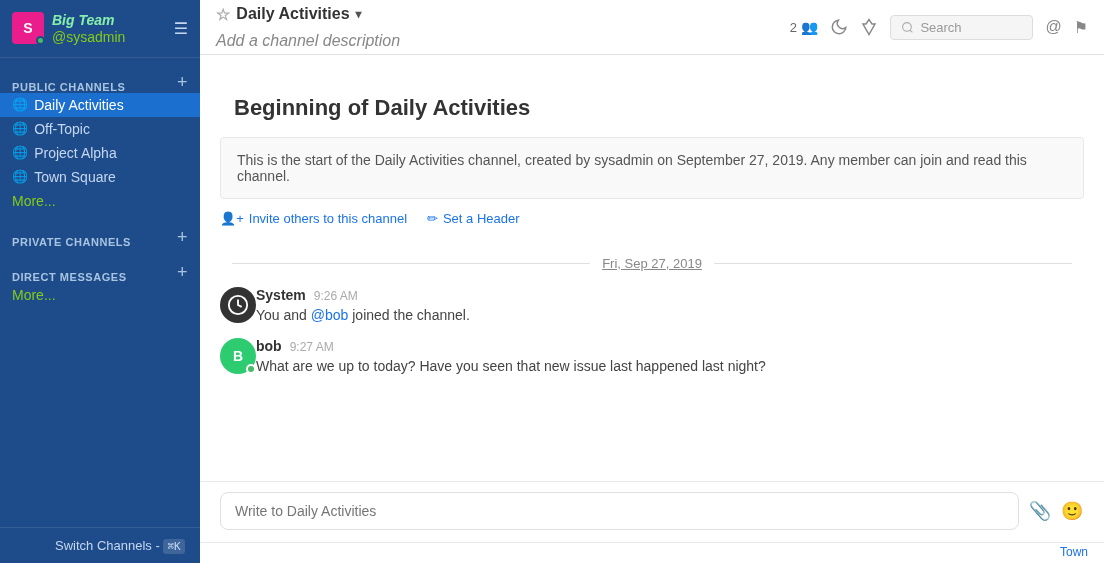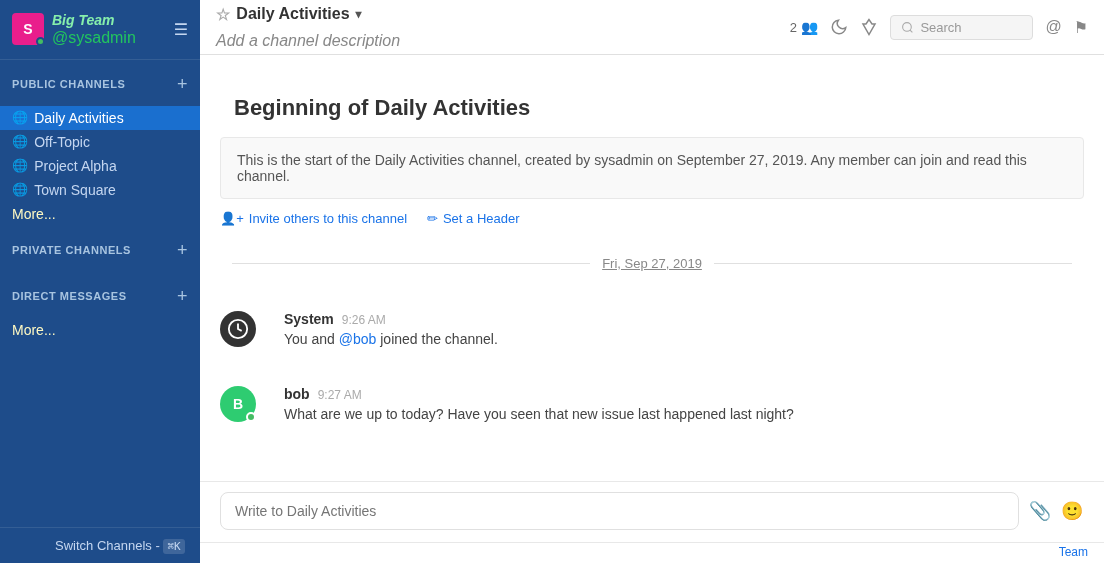--- a/index.html
+++ b/index.html
@@ -46,28 +46,28 @@
       height: 9px;
       background: #44bc63;
       border-radius: 50%;
       border: 2px solid #1e4c8a;
       position: absolute;
       bottom: -1px;
       right: -1px;
     }
     .team-text { display: flex; flex-direction: column; }
     .team-name { color: #86efac; font-weight: 700; font-size: 14px; line-height: 1.2; font-style: italic; }
-    .team-username { color: #22c55e; font-size: 16px; }
+    .team-username { color: #84cc16; font-size: 14px; }
     .hamburger-icon { color: #c4d6f0; cursor: pointer; font-size: 16px; }
 
     .sidebar-section-header {
       display: flex;
-      align-items: center;
+      align-items: flex-end;
       justify-content: space-between;
-      padding: 14px 12px 11px 12px;
+      padding: 14px 12px 0 12px;
       font-size: 11px;
       font-weight: 700;
       letter-spacing: 0.05em;
       color: #a8c4e0;
       text-transform: uppercase;
     }
     .add-icon { color: #a8c4e0; cursor: pointer; font-size: 18px; font-weight: 300; }
 
     .channel-item {
       display: flex;
@@ -78,21 +78,21 @@
       font-size: 14px;
       color: #c4d6f0;
       border-radius: 0;
     }
     .channel-item.active { background: #1a6fcf; color: #fff; }
     .globe-icon { font-size: 13px; opacity: 0.8; }
 
     .more-link {
       padding: 4px 12px;
       font-size: 14px;
-      color: #fef9c3;
+      color: #84cc16;
       cursor: pointer;
     }
 
     .sidebar-bottom {
       margin-top: auto;
       border-top: 1px solid rgba(255,255,255,0.1);
       padding: 10px 12px;
     }
     .switch-channels {
       font-size: 13px;
@@ -214,23 +214,22 @@
     .date-divider::before, .date-divider::after {
       content: '';
       flex: 1;
       height: 1px;
       background: #e0e0e0;
       margin: 0 12px;
     }
 
     .message-item {
       display: flex;
-      gap: 28px;
+      gap: 0;
       padding: 6px 20px;
-      margin-top: 24px;
     }
     .msg-avatar {
       width: 36px;
       height: 36px;
       border-radius: 50%;
       display: flex;
       align-items: center;
       justify-content: center;
       font-weight: bold;
       font-size: 14px;
@@ -447,15 +446,15 @@
     </div>
   </div>
 
   <div id="input-area">
     <input class="chat-input" type="text" placeholder="Write to Daily Activities" style="">
     <span class="input-icon">📎</span>
     <span class="input-icon">🙂</span>
   </div>
 
   <div id="footer">
-    <span class="help-link">Team</span>
+    <span class="help-link">Town</span>
   </div>
 </div>
 
 </body></html>

